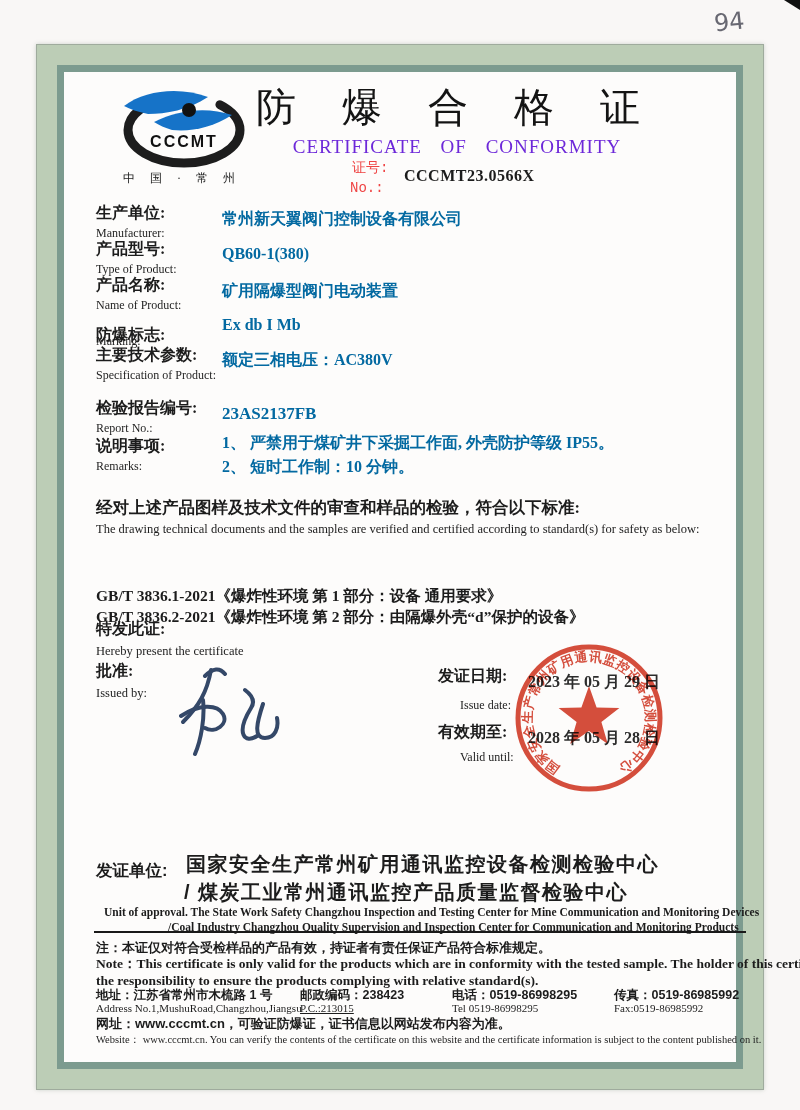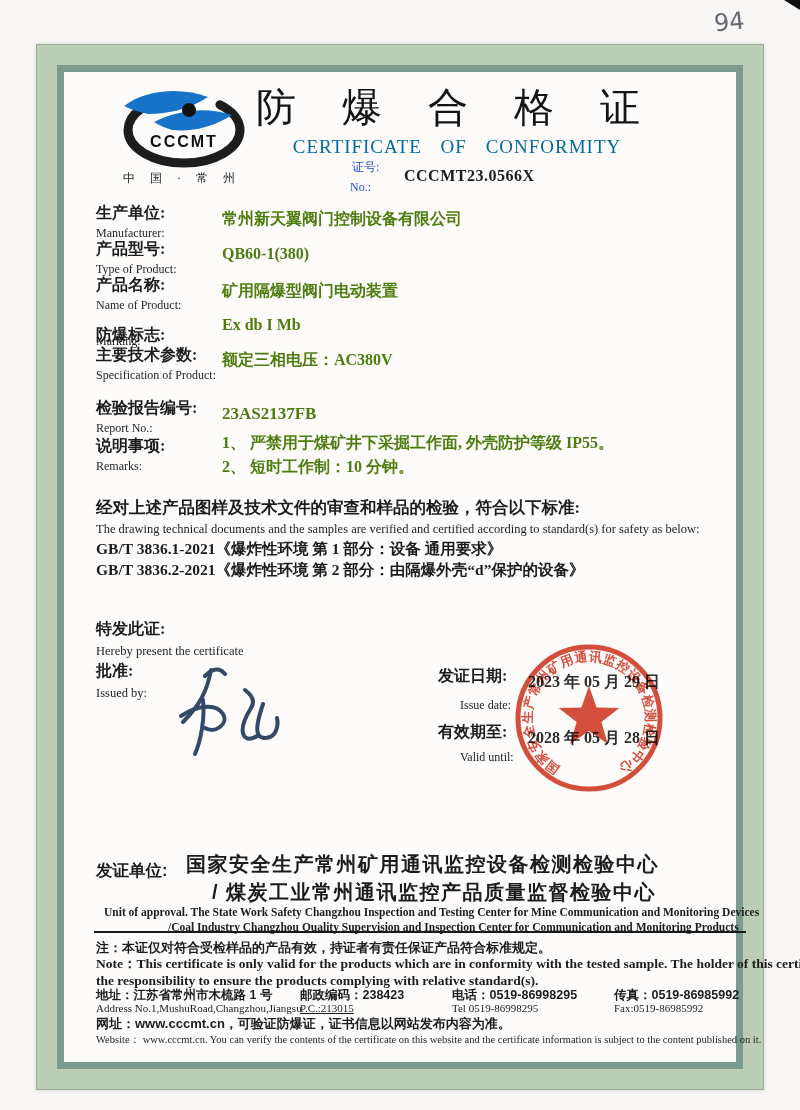--- a/index.html
+++ b/index.html
@@ -22,28 +22,28 @@
   .frame-inner {
     position:absolute; left:20px; top:20px; right:20px; bottom:20px;
     border:7px solid #7c9b8f;
     background:#fdfcfb;
   }
   .content { position:absolute; inset:0; }
 
   
   .logo-sub { font-size:12px; letter-spacing:6px; text-align:center; color:#222; }
   .title-cn { font-size:40px; letter-spacing:18px; text-align:center; color:#141414; white-space:nowrap; }
-  .title-en { font-size:19px; letter-spacing:1px; word-spacing:13px; text-align:center; color:#0369a1; }
-  .certno-label { font-size:12px; color:#1d4ed8; }
+  .title-en { font-size:19px; letter-spacing:1px; word-spacing:13px; text-align:center; color:#6d28d9; }
+  .certno-label { font-size:14px; color:#ef4444;font-family:Liberation Mono, monospace; }
   .certno-value { font-size:16px; font-weight:600; letter-spacing:.5px; }
 
   .lbl-cn { font-size:16px; font-weight:600; white-space:nowrap; }
   .lbl-en { font-size:12px; white-space:nowrap; color:#1e1e1e; }
-  .val    { font-size:16px; font-weight:600; white-space:nowrap; color:#4d7c0f; }
-  .std    { font-size:15.5px; font-weight:600; white-space:nowrap; }
+  .val    { font-size:16px; font-weight:600; white-space:nowrap; color:#0369a1; }
+  .std    { font-size:15.5px; font-weight:600; white-space:nowrap;margin-top:47px; }
   .small-en { font-size:12.5px; white-space:nowrap; }
 
   .date-lbl { font-size:16px; font-weight:600; white-space:nowrap; }
   .date-val { font-size:16px; font-weight:600; white-space:nowrap; color:#2c2c2c; }
 
   .heiti { font-family:"Liberation Sans","DejaVu Sans",sans-serif; }
   .appr-line { font-size:20px; font-weight:700; letter-spacing:1.5px; white-space:nowrap; }
   .appr-en { font-size:11.5px; font-weight:700; white-space:nowrap; }
   .rule { background:#191919; }
   .note-cn { font-size:13px; font-weight:700; white-space:nowrap; }
@@ -150,21 +150,21 @@
     <defs>
       <path id="stampArc" d="M 47.5,125.4 A 57,57 0 1 1 104.5,125.4" fill="none"></path>
     </defs>
     <text font-size="13" fill="#d23b28" letter-spacing="0.5" font-family="Liberation Serif, DejaVu Serif, serif" font-weight="600">
       <textPath href="#stampArc" startOffset="0">国家安全生产常州矿用通讯监控设备检测检验中心</textPath>
     </text>
   </svg>
 
   <div class="abs lbl-cn heiti" style="left:96px; top:860px; font-size:16.5px; font-weight:700;">发证单位:</div>
   <div class="abs appr-line heiti" style="left:186px; top:851px;">国家安全生产常州矿用通讯监控设备检测检验中心</div>
-  <div class="abs appr-line heiti" style="left:212px; top:879px;">/ 煤炭工业常州通讯监控产品质量监督检验中心</div>
+  <div class="abs appr-line heiti" style="left:184px; top:879px;">/ 煤炭工业常州通讯监控产品质量监督检验中心</div>
   <div class="abs appr-en" style="left:168px; top:921px;">/Coal Industry Changzhou Quality Supervision and Inspection Center for Communication and Monitoring Products</div>
   <div class="abs appr-en" style="left:104px; top:906px;">Unit of approval.  The State Work Safety Changzhou Inspection and Testing Center for Mine Communication and Monitoring Devices</div>
 
   <div class="abs rule" style="left:94px; top:931px; width:652px; height:2px;"></div>
 
   <div class="abs note-cn heiti" style="left:96px; top:939px;">注：本证仅对符合受检样品的产品有效，持证者有责任保证产品符合标准规定。</div>
   <div class="abs note-en" style="left:96px; top:955px;">Note：This certificate is only valid for the products which are in conformity with the tested sample. The holder of this certificate has</div>
   <div class="abs note-en" style="left:96px; top:973px;">the responsibility to ensure the products complying with relative standard(s).</div>
 
   <div class="abs contact-cn heiti" style="left:96px;  top:987px;">地址：江苏省常州市木梳路 1 号</div>

